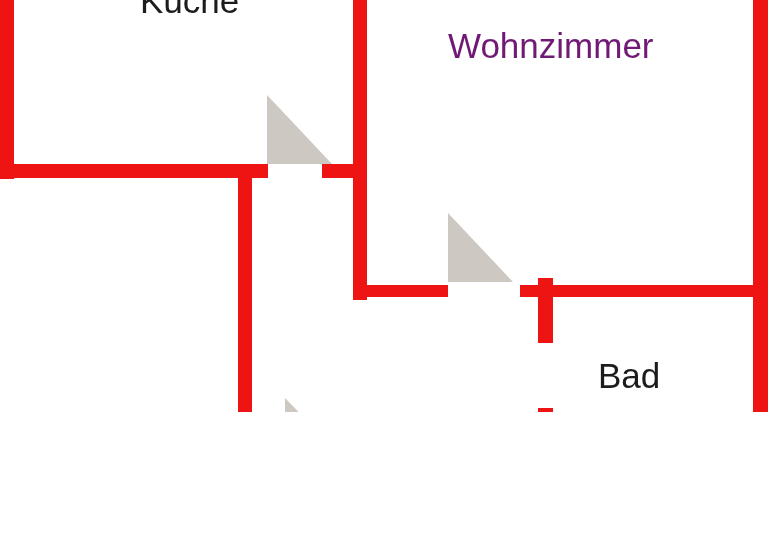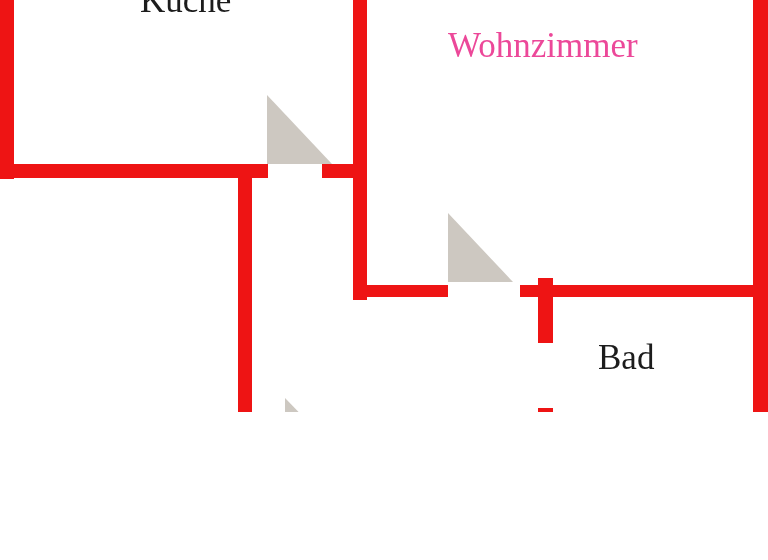--- a/index.html
+++ b/index.html
@@ -6,21 +6,21 @@
     margin: 0;
     padding: 0;
     background: #ffffff;
   }
   .floorplan {
     position: relative;
     width: 768px;
     height: 412px;
     overflow: hidden;
     background: #ffffff;
-    font-family: Liberation Serif, serif;
+    font-family: Liberation Sans, sans-serif;
   }
   .swing-layer {
     position: absolute;
     left: 0;
     top: 0;
     width: 768px;
     height: 560px;
   }
   .wall {
     position: absolute;
@@ -53,15 +53,15 @@
       <div class="wall" style="left: 353px; top: 285px; width: 95px; height: 12px; background: rgb(238, 20, 20);"></div>
       <div class="wall" style="left: 520px; top: 285px; width: 248px; height: 12px; background: rgb(238, 20, 20);"></div>
       <div class="wall" style="left: 538px; top: 278px; width: 15px; height: 65px; background: rgb(238, 20, 20);"></div>
       <div class="wall" style="left: 538px; top: 408px; width: 15px; height: 75px; background: rgb(238, 20, 20);"></div>
       <div class="wall" style="left: 355px; top: 465px; width: 13px; height: 18px; background: rgb(238, 20, 20);"></div>
       <div class="wall" style="left: 355px; top: 469px; width: 413px; height: 14px; background: rgb(238, 20, 20);"></div>
       <div class="wall" style="left: 373px; top: 483px; width: 15px; height: 77px; background: rgb(238, 20, 20);"></div>
       <div class="wall" style="left: 753px; top: 0px; width: 15px; height: 560px; background: rgb(238, 20, 20);"></div>
     </div>
   <div class="room-label" id="label-0" style="left: 140px; top: -17px; color: rgb(28, 28, 28);">Küche</div>
-  <div class="room-label" id="label-1" style="left: 448px; top: 28px; color: #ec4899;">Wohnzimmer</div>
-  <div class="room-label" id="label-3" style="left: 598px; top: 340px; color: rgb(28, 28, 28);">Bad</div>
+  <div class="room-label" id="label-1" style="left: 448px; top: 28px; color: #701a75;">Wohnzimmer</div>
+  <div class="room-label" id="label-3" style="left: 598px; top: 358px; color: rgb(28, 28, 28);">Bad</div>
 </div>
 
 </body></html>

